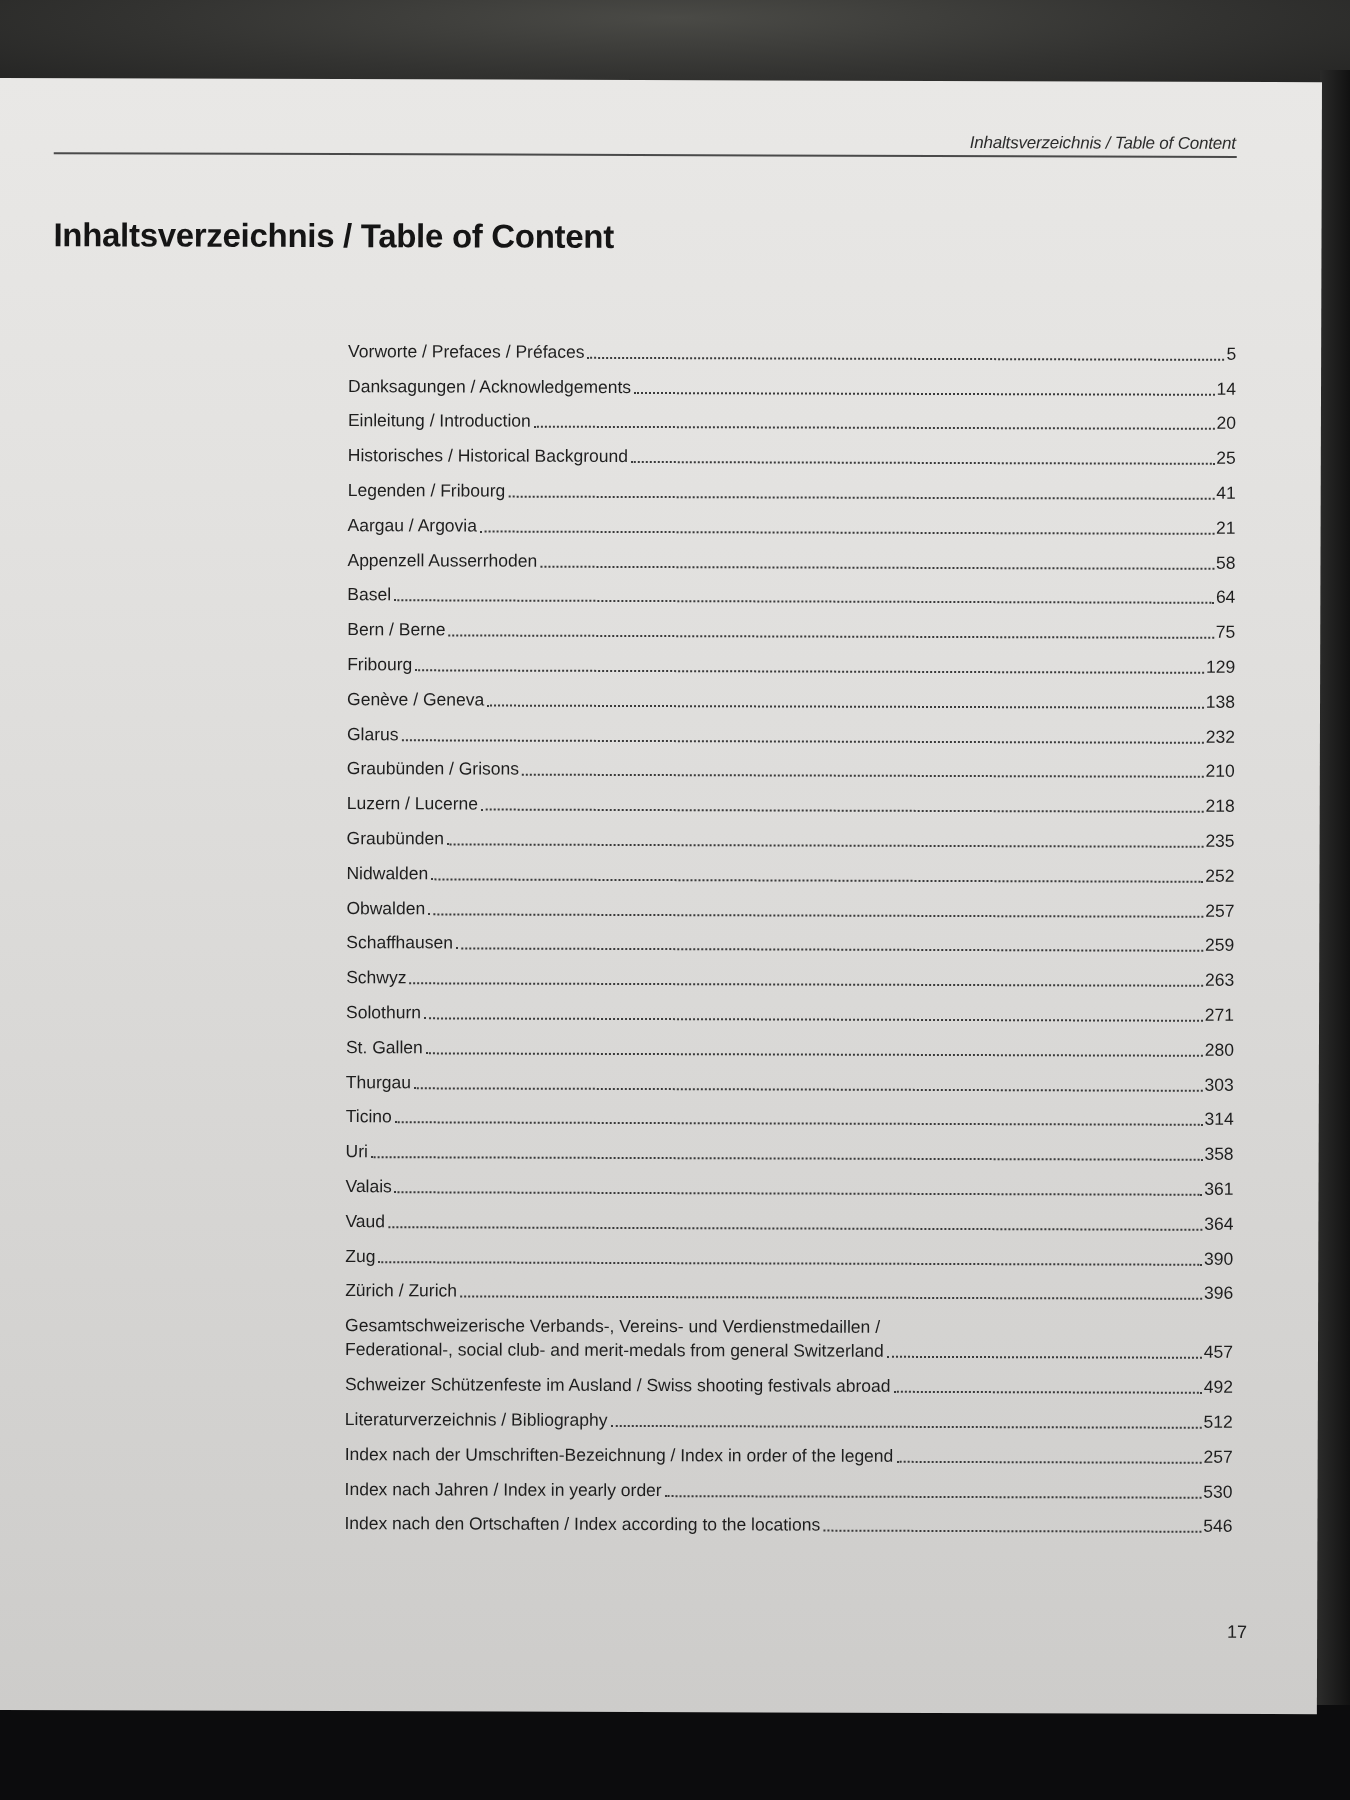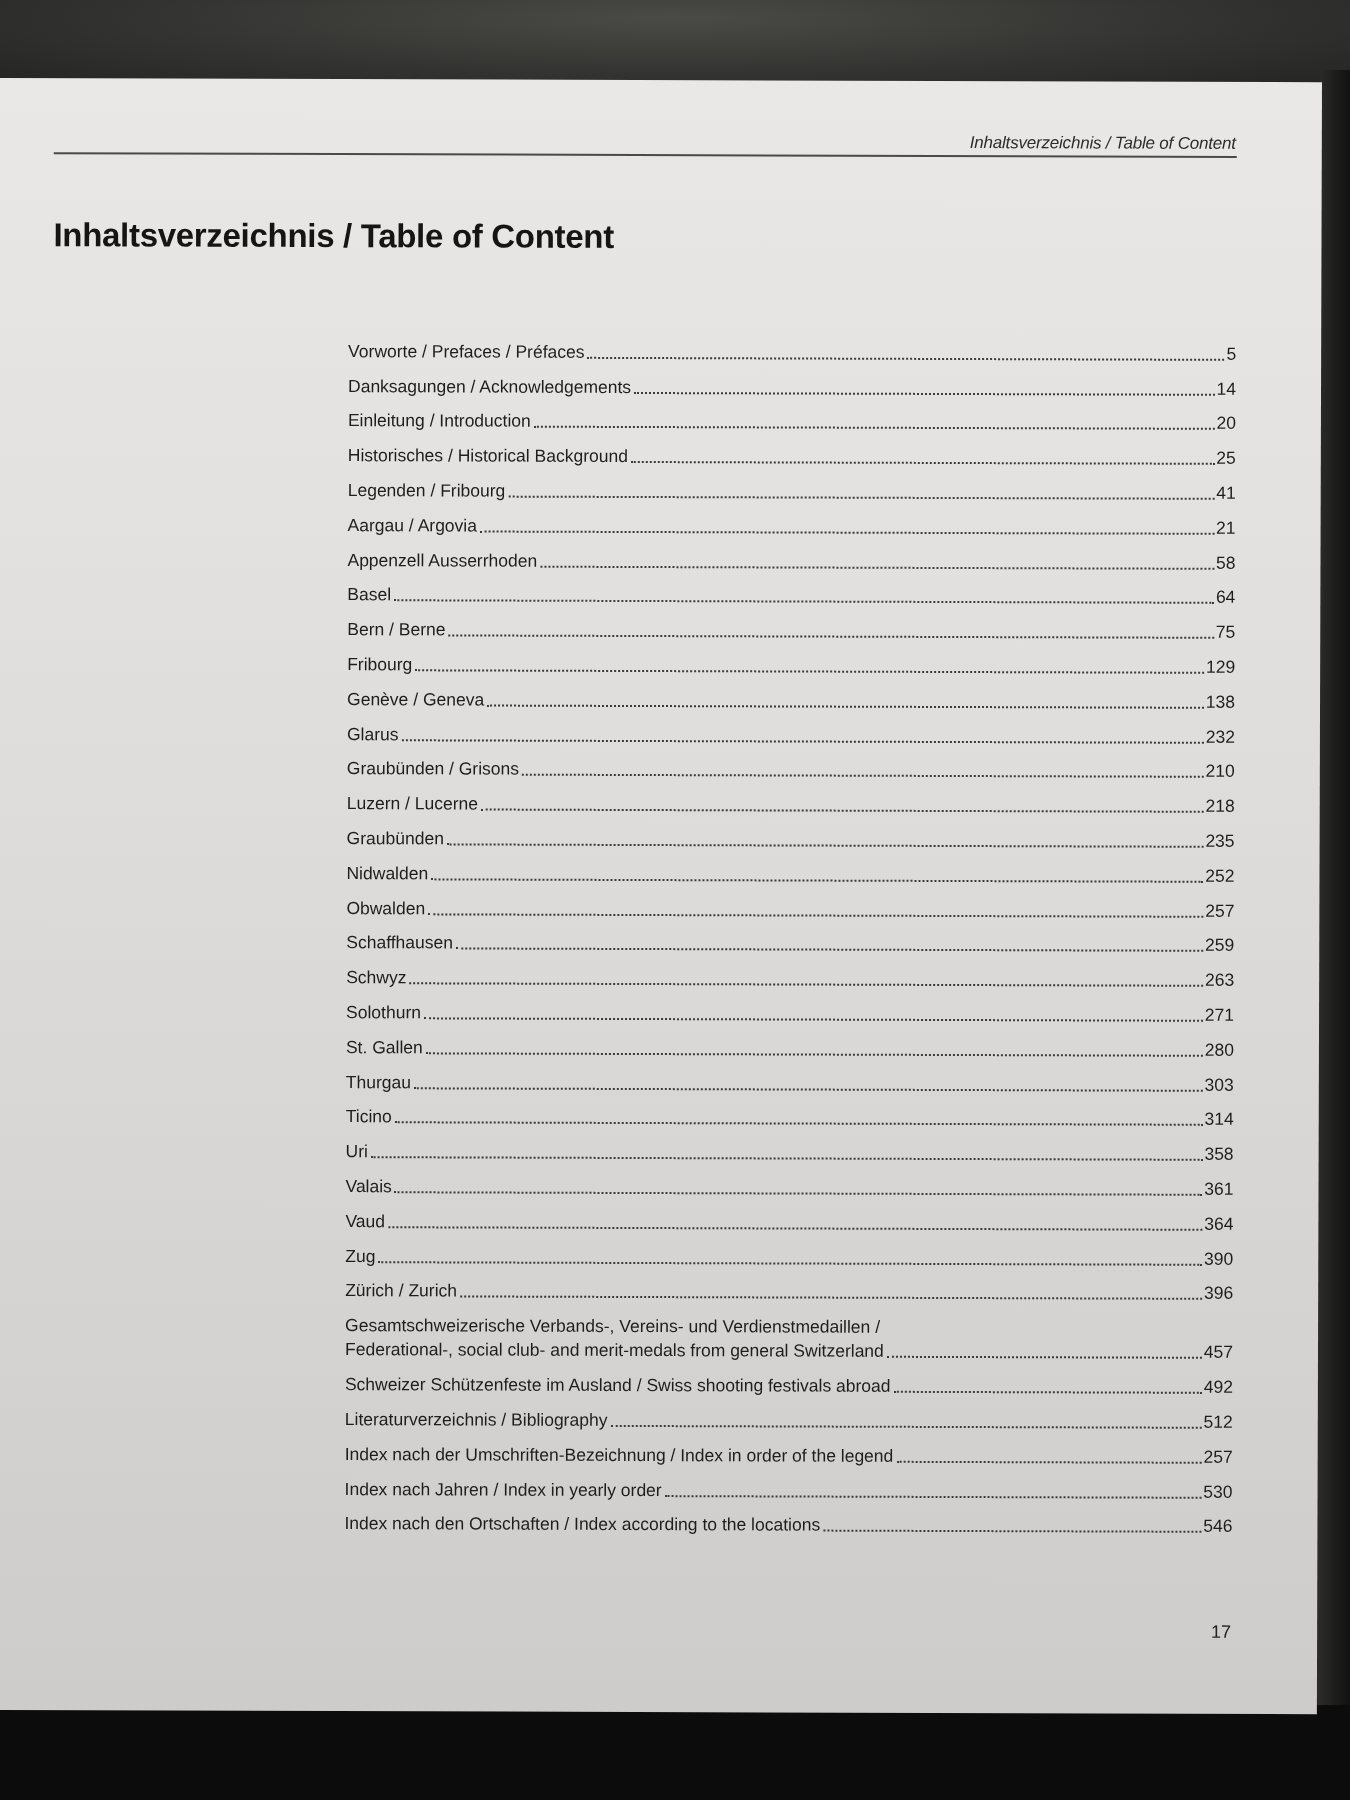--- a/index.html
+++ b/index.html
@@ -96,21 +96,21 @@
       margin: 0 2px 6px 3px;
       height: 1px;
     }
     .entry-page {
       padding-bottom: 1px;
       line-height: 24px;
       text-align: right;
     }
     .page-number {
       position: absolute;
-      right: 86px;
+      right: 70px;
       top: 1540px;
       font-size: 18px;
       color: #222;
     }
   </style>
 </head>
 <body>
 
 <div class="backdrop-top"></div>
 <div class="backdrop-right"></div>

